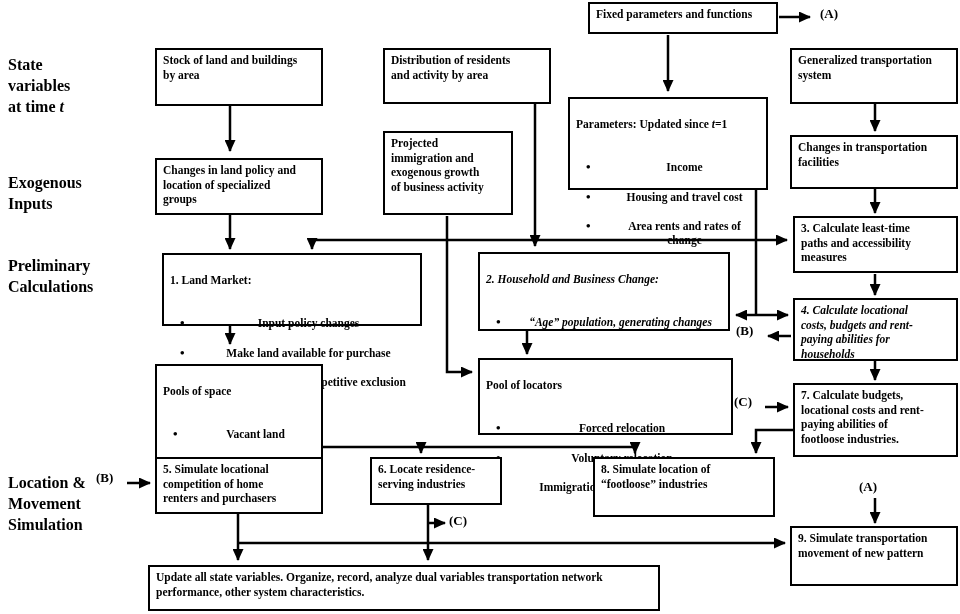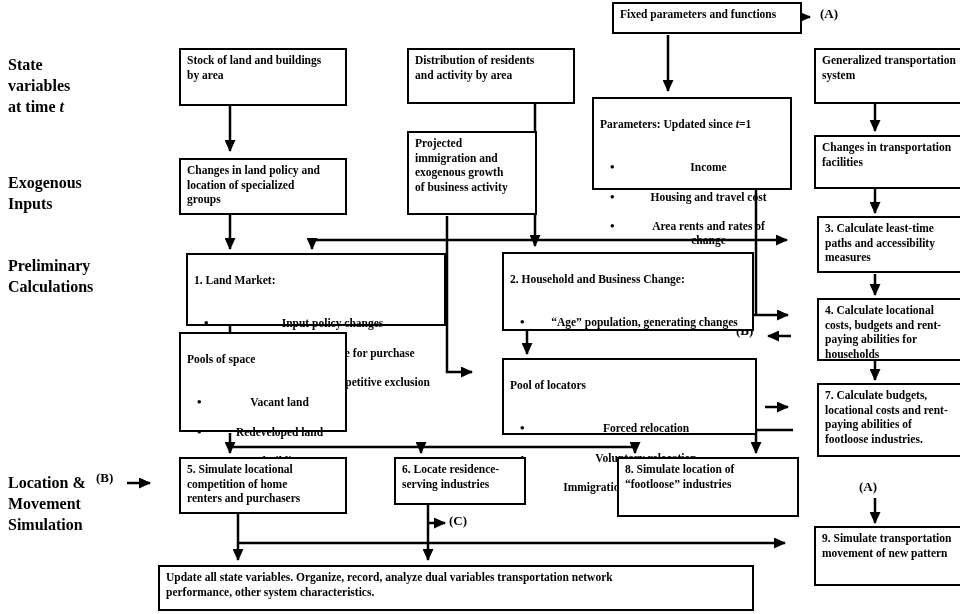--- a/index.html
+++ b/index.html
@@ -1,28 +1,28 @@
 <!DOCTYPE html>
 <html><head>
 <meta charset="utf-8">
 <style>
   html,body{margin:0;padding:0;background:#fff;}
   #page{position:relative;width:960px;height:614px;background:#fff;
         font-family:"Liberation Serif","DejaVu Serif",serif;font-weight:bold;color:#000;overflow:hidden;}
   .box{position:absolute;border:2.5px solid #000;background:#fff;box-sizing:border-box;
-       font-size:11.5px;line-height:1.27;padding:3px 5px 2px 6px;white-space:pre-line;margin-left:24px;}
+       font-size:11.5px;line-height:1.27;padding:3px 5px 2px 6px;white-space:pre-line;}
   .bullets{list-style:none;margin:0;padding:0;text-align:center;}
   .bullets li{position:relative;padding-left:32px;white-space:pre-line;}
   .bullets li::before{content:"\2022";position:absolute;left:10px;top:-1px;font-size:13px;}
   .side-label{position:absolute;left:8px;width:120px;font-size:16px;line-height:1.3;white-space:pre-line;}
   .tag{position:absolute;font-size:13px;}
   .var{font-style:italic;}
   #connectors{position:absolute;left:0;top:0;width:960px;height:614px;pointer-events:none;}
   #connectors path{stroke:#000;stroke-width:2.5;fill:none;}
-  .clip{overflow:hidden;}
+  .clip{overflow:hidden;font-style:italic;}
 </style>
 </head>
 <body>
 
 <div id="page">
 
   <svg id="connectors" viewBox="0 0 960 614">
     <defs>
       <marker id="ah" markerUnits="userSpaceOnUse" markerWidth="13" markerHeight="11" refX="11" refY="5.5" orient="auto">
         <path d="M0,0 L12,5.5 L0,11 Z" style="fill:#000;stroke:none;stroke-width:0"></path>
@@ -132,21 +132,21 @@
 
   <div class="box" style="left:793px;top:216px;width:165px;height:57px">3. Calculate least-time
 paths and accessibility
 measures</div>
 
   <div class="box clip" style="left:793px;top:298px;width:165px;height:63px">4. Calculate locational
 costs, budgets and rent-
 paying abilities for
 households</div>
 
-  <div class="box" style="left:155px;top:332px;width:168px;height:100px">
+  <div class="box" style="left:155px;top:364px;width:168px;height:100px">
     <div>Pools of space</div>
     <ul class="bullets">
       <li>Vacant land</li>
       <li>Redeveloped land</li>
       <li>Vacant building space</li>
     </ul>
   </div>
 
   <div class="box" style="left:478px;top:358px;width:255px;height:77px">
     <div>Pool of locators</div>
@@ -168,16 +168,16 @@
 
   <div class="box" style="left:370px;top:457px;width:132px;height:48px">6. Locate residence-
 serving industries</div>
 
   <div class="box" style="left:593px;top:457px;width:182px;height:60px">8. Simulate location of
 “footloose” industries</div>
 
   <div class="box" style="left:790px;top:526px;width:168px;height:60px">9. Simulate transportation
 movement of new pattern</div>
 
-  <div class="box" style="left:134px;top:565px;width:596px;height:46px">Update all state variables. Organize, record, analyze dual variables  transportation network
+  <div class="box" style="left:148px;top:565px;width:512px;height:46px">Update all state variables. Organize, record, analyze dual variables  transportation network
 performance, other system characteristics.</div>
 
 </div>
 
 </body></html>

